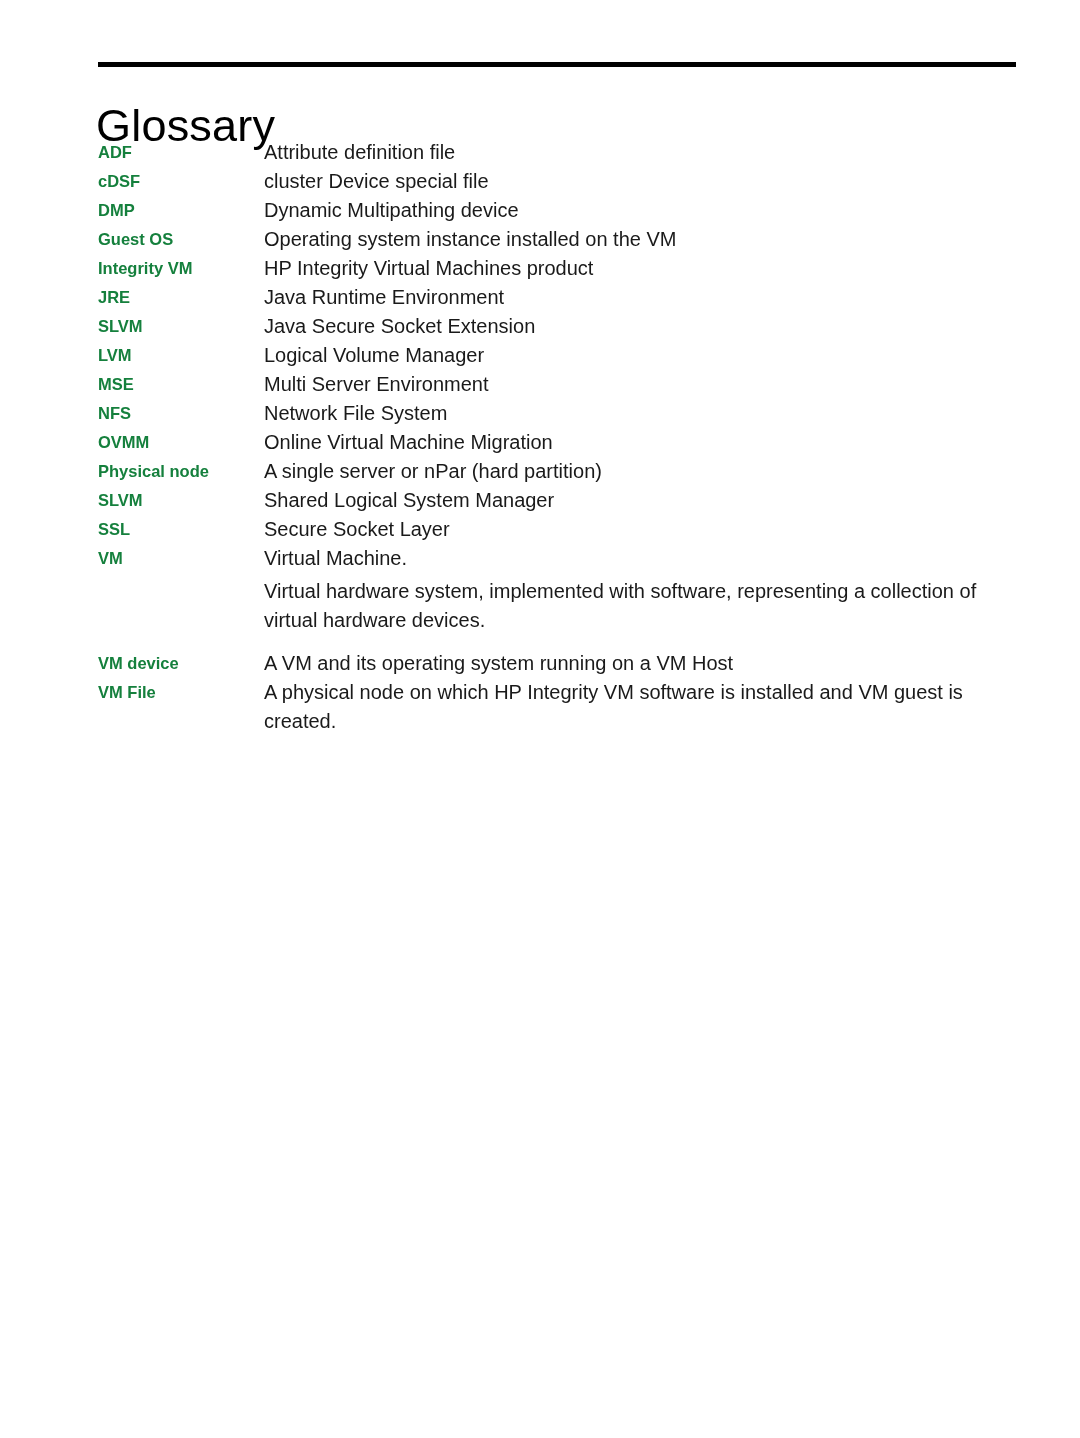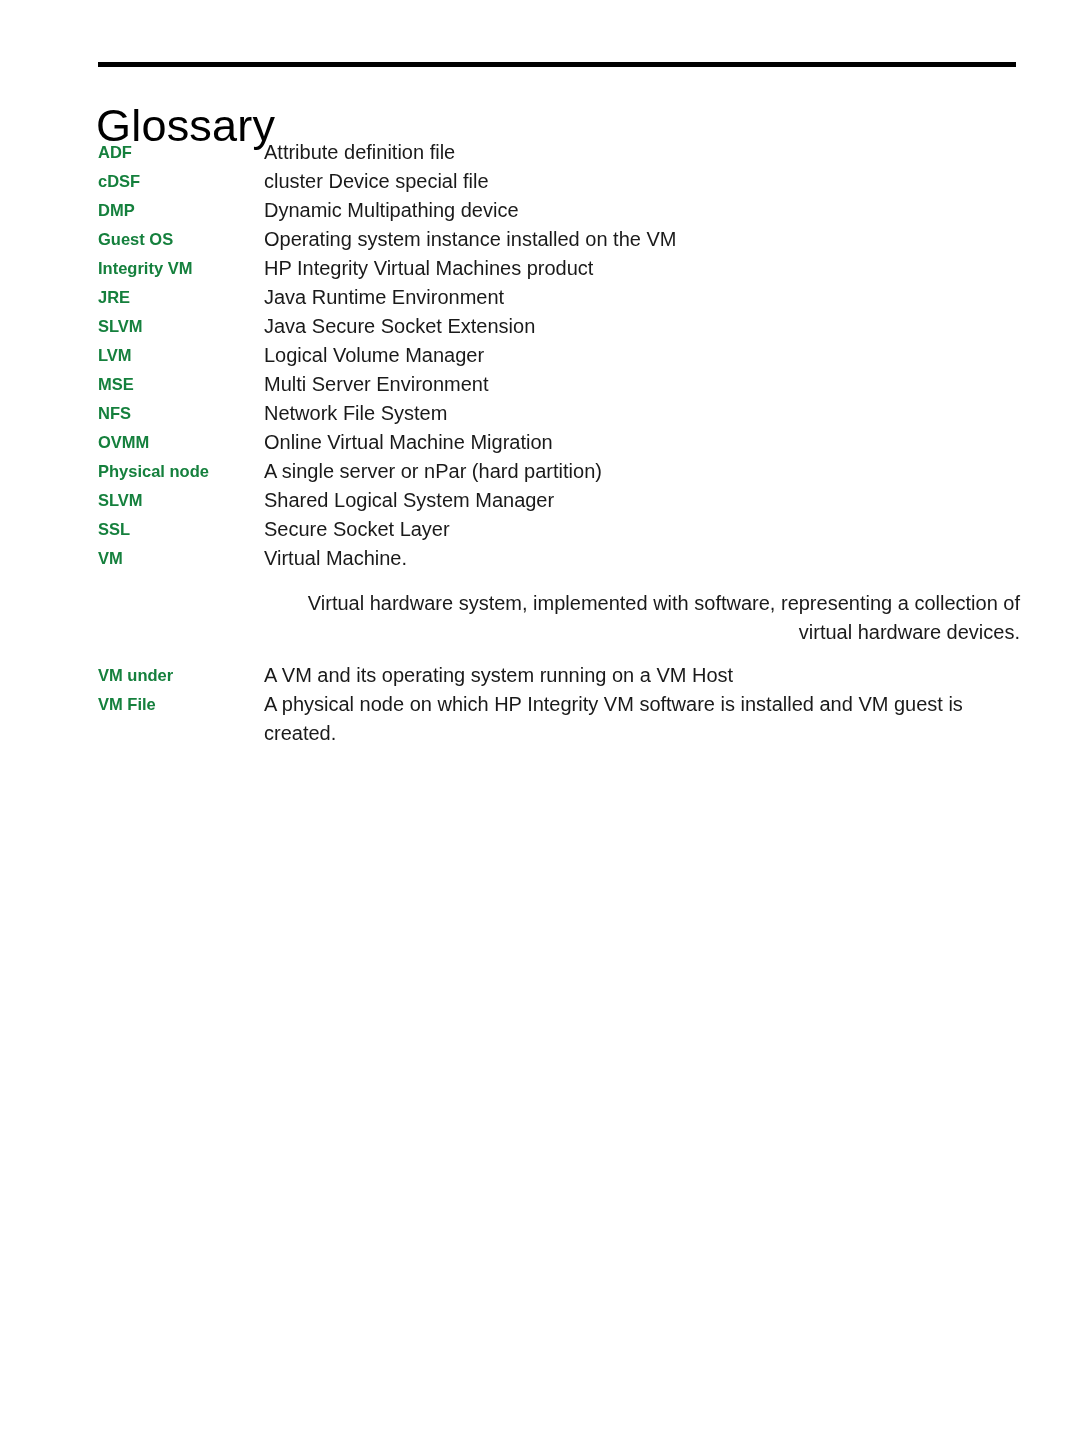--- a/index.html
+++ b/index.html
@@ -74,22 +74,21 @@
     flex: 1 1 auto;
     min-width: 0;
   }
   .def {
     font-size: 20px;
     font-weight: 400;
     line-height: 29px;
     color: #1a1a1a;
   }
   .def.second {
-    margin-top: 16px;
-    text-align: right;
+    margin-top: 4px;
   }
 
   
   .page-number {
     position: absolute;
     right: 68px;
     top: 1372px;
     font-size: 15px;
     line-height: 18px;
     color: #000000;
@@ -191,21 +190,21 @@
         </div>
       </div>
       <div class="entry">
         <div class="term">VM</div>
         <div class="defs">
           <div class="def">Virtual Machine.</div>
           <div class="def second">Virtual hardware system, implemented with software, representing a collection of virtual hardware devices.</div>
         </div>
       </div>
       <div class="entry spaced">
-        <div class="term">VM under</div>
+        <div class="term">VM device</div>
         <div class="defs">
           <div class="def">A VM and its operating system running on a VM Host</div>
         </div>
       </div>
       <div class="entry">
         <div class="term">VM File</div>
         <div class="defs">
           <div class="def">A physical node on which HP Integrity VM software is installed and VM guest is created.</div>
         </div>
       </div>

